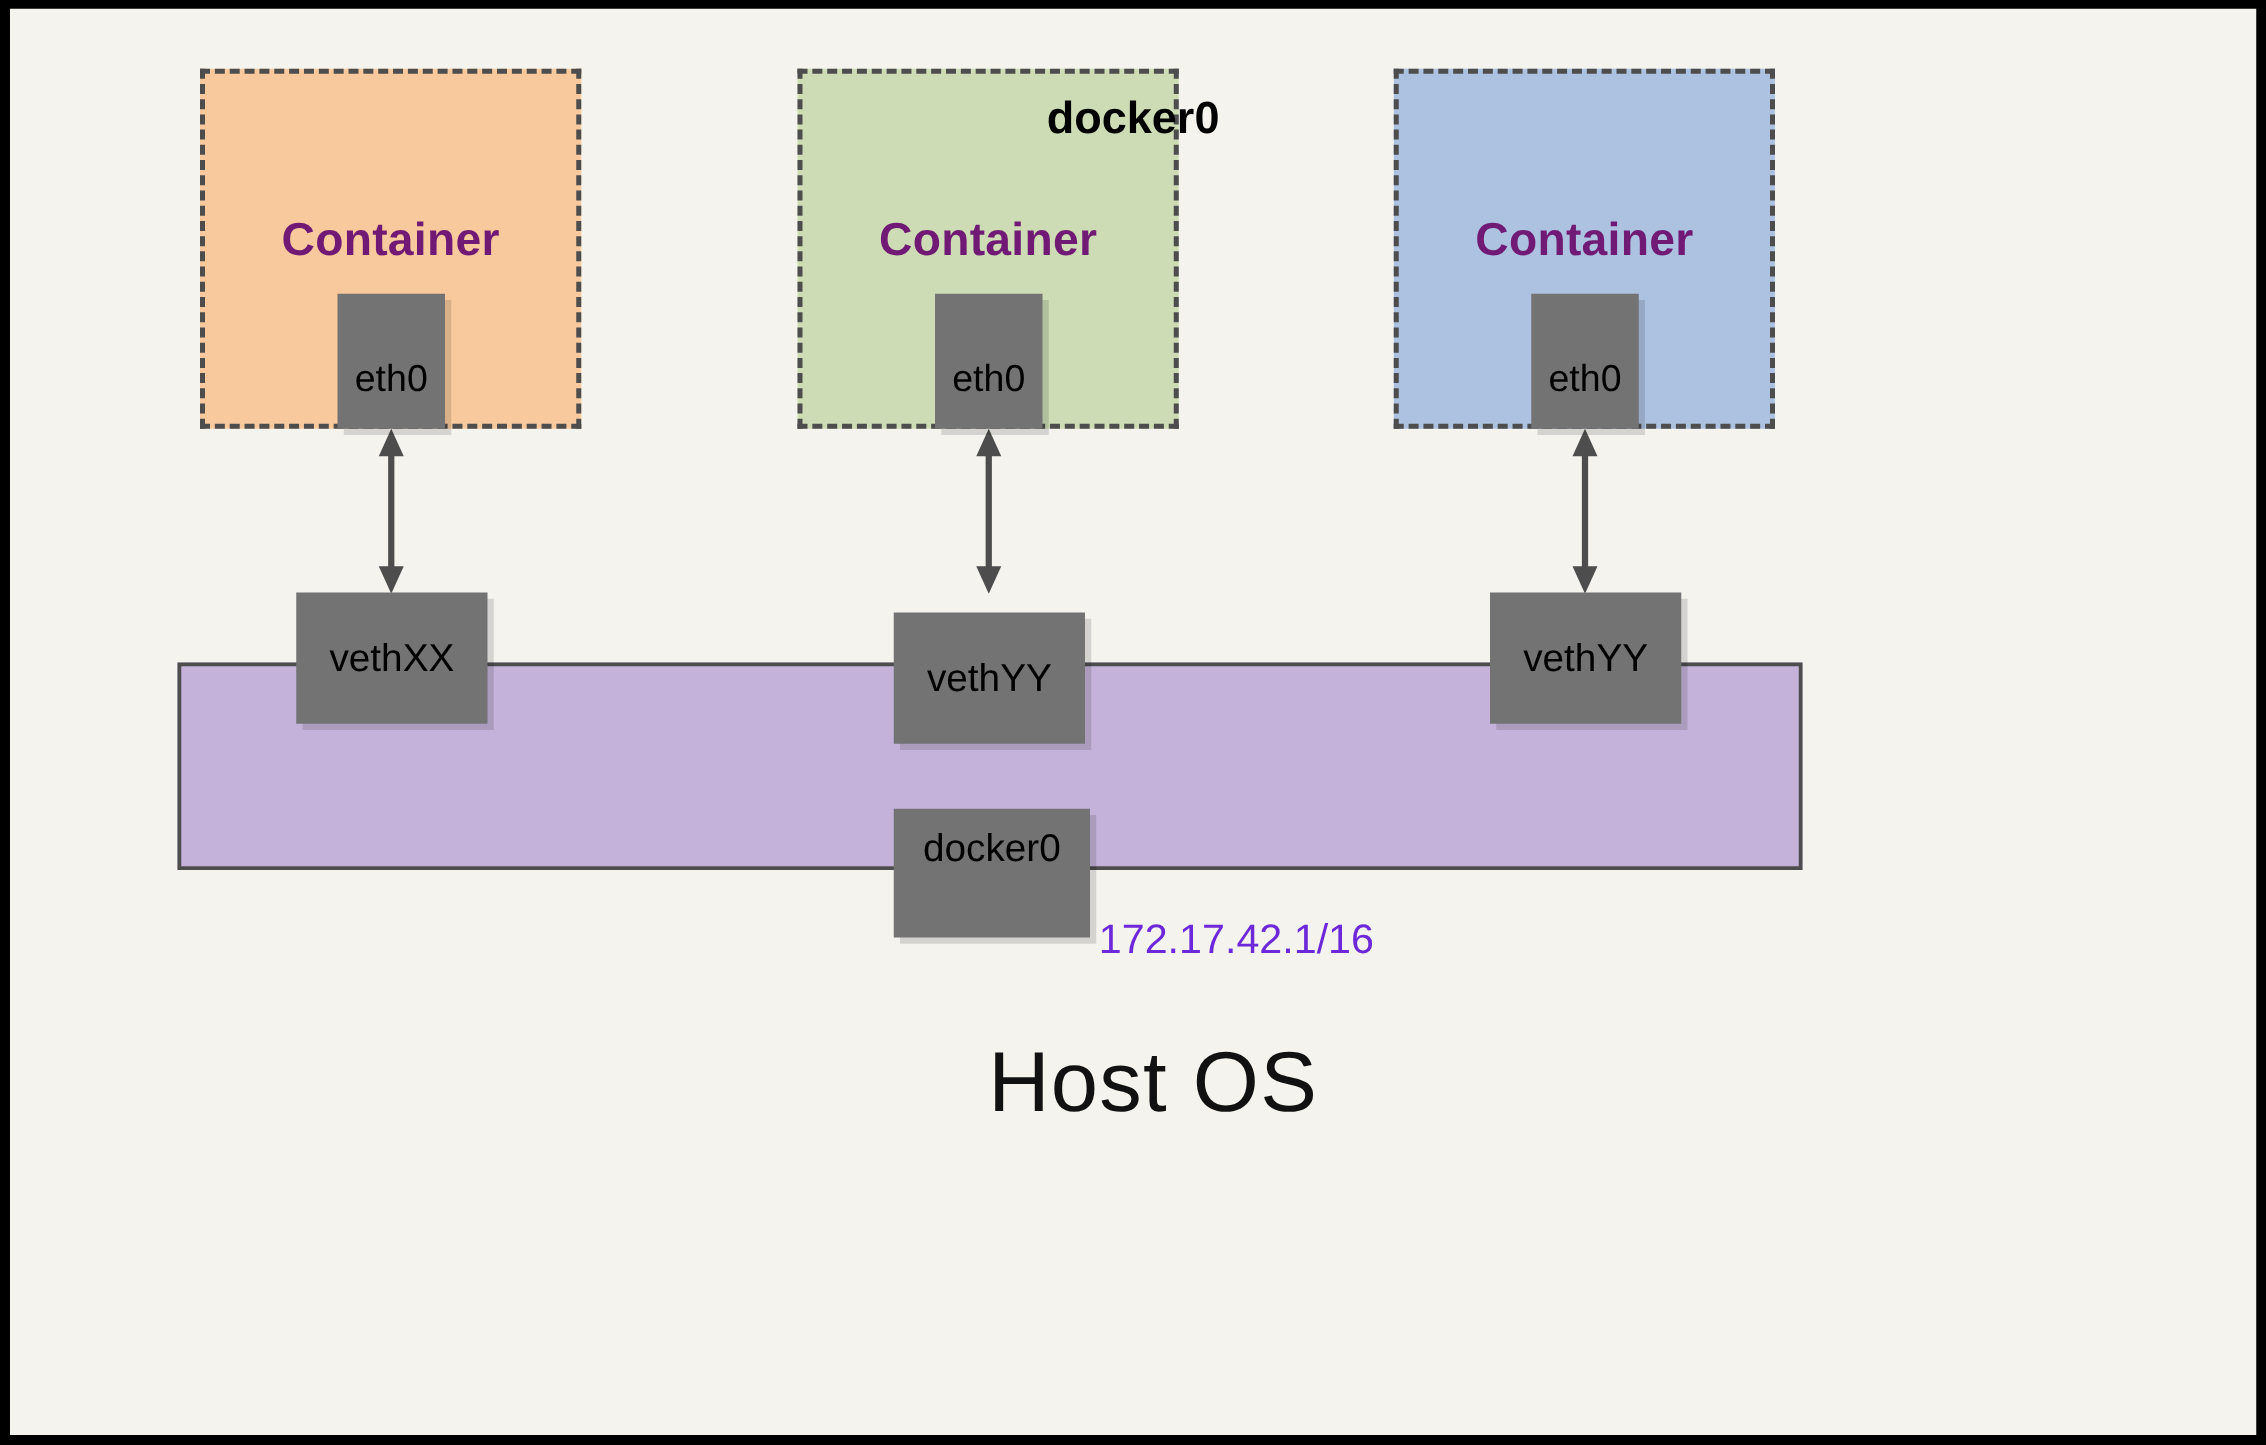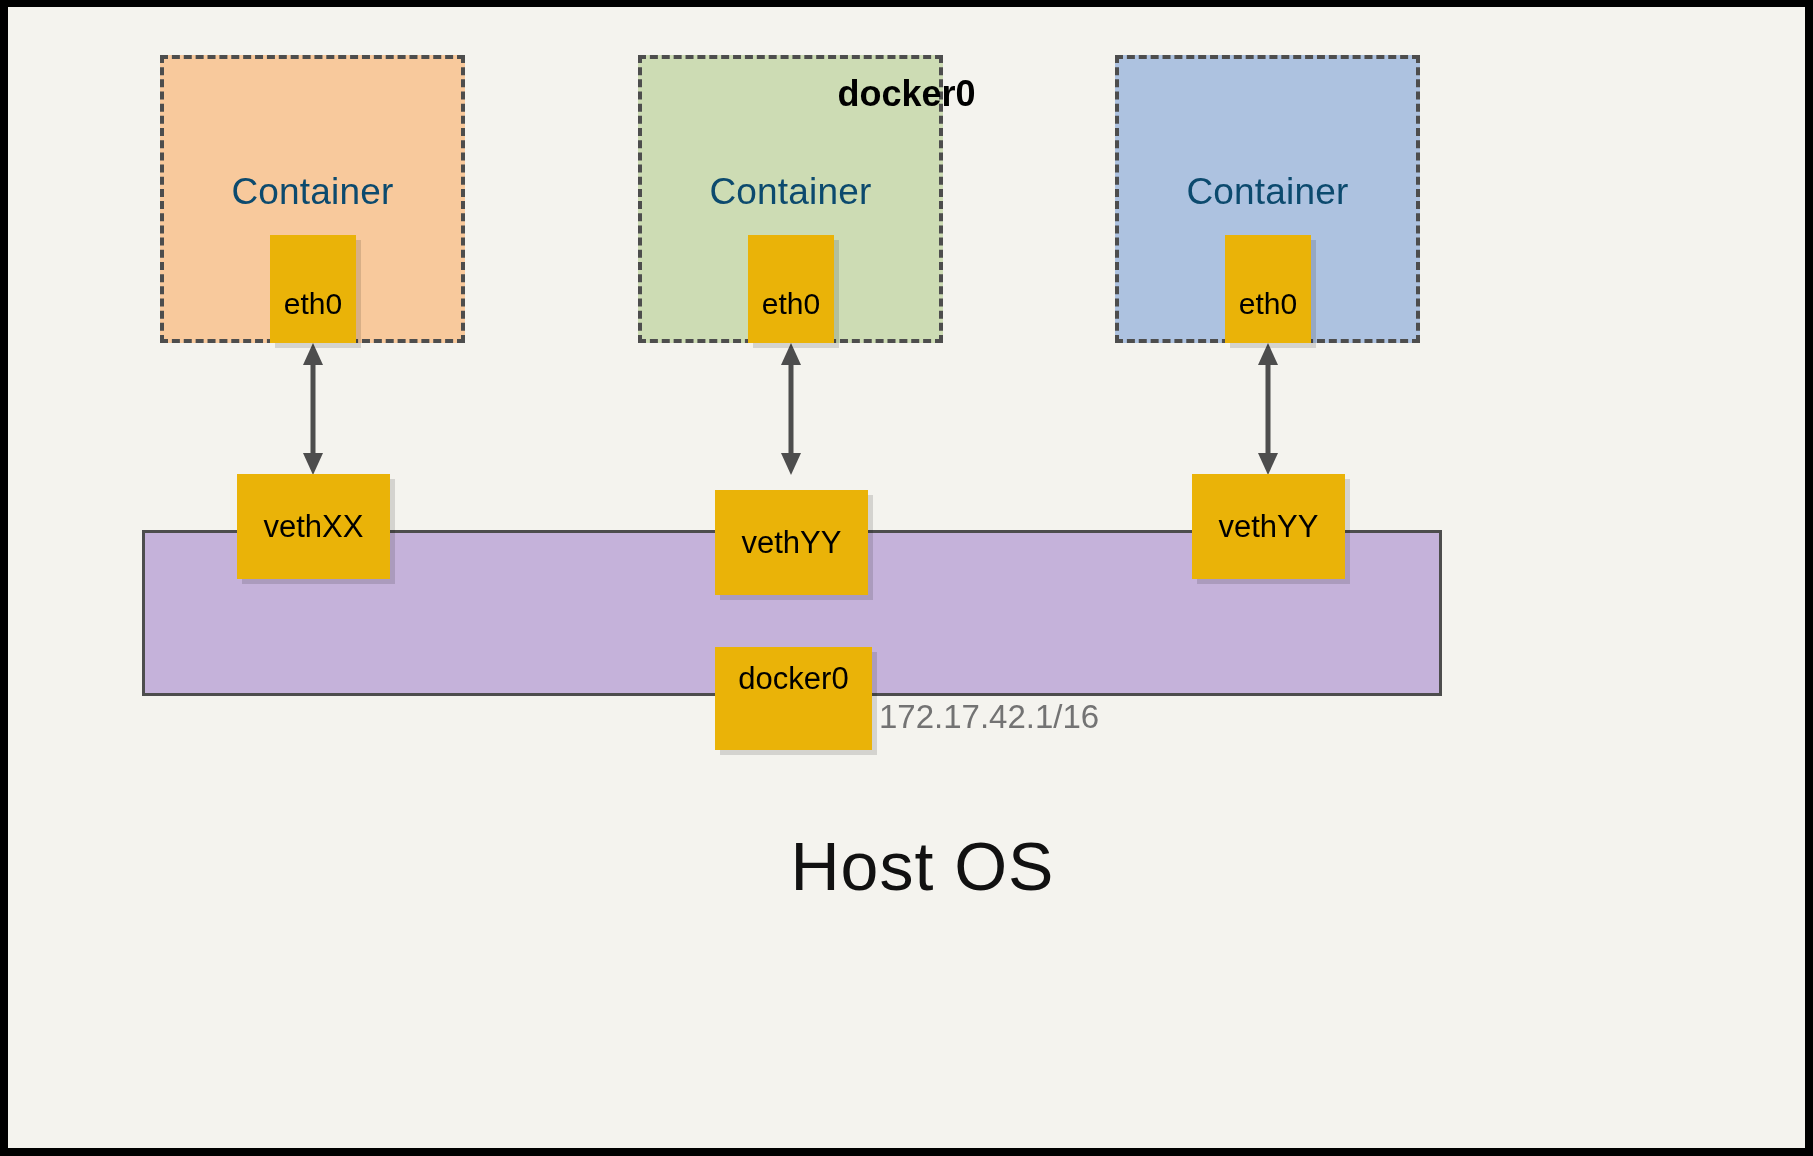--- a/index.html
+++ b/index.html
@@ -40,29 +40,29 @@
     border: 4px dashed #4d4d4d;
     box-sizing: border-box;
   }
   .container-title {
     position: absolute;
     left: 0;
     right: 0;
     top: 112px;
     text-align: center;
     font-size: 37px;
-    font-weight: normal;
-    color: #0c4a6e;
+    font-weight: bold;
+    color: #701a75;
     letter-spacing: 0.2px;
   }
 
   
   .note {
     position: absolute;
-    background: #eab308;
+    background: #737373;
     box-shadow: 5px 5px 0 0 rgba(0,0,0,0.13);
     display: flex;
     align-items: center;
     justify-content: center;
     color: #000000;
     box-sizing: border-box;
     z-index: 6;
   }
   .note-eth0 {
     width: 86px;
@@ -110,23 +110,23 @@
     text-align: center;
     font-size: 36px;
     font-weight: bold;
     color: #000000;
     z-index: 5;
   }
 
   #bridge-ip {
     position: absolute;
     left: 871px;
-    top: 691px;
+    top: 725px;
     font-size: 33px;
-    color: #737373;
+    color: #6d28d9;
     white-space: nowrap;
     z-index: 6;
   }
 
   
   #host-os {
     position: absolute;
     left: 0;
     right: 0;
     top: 820px;

